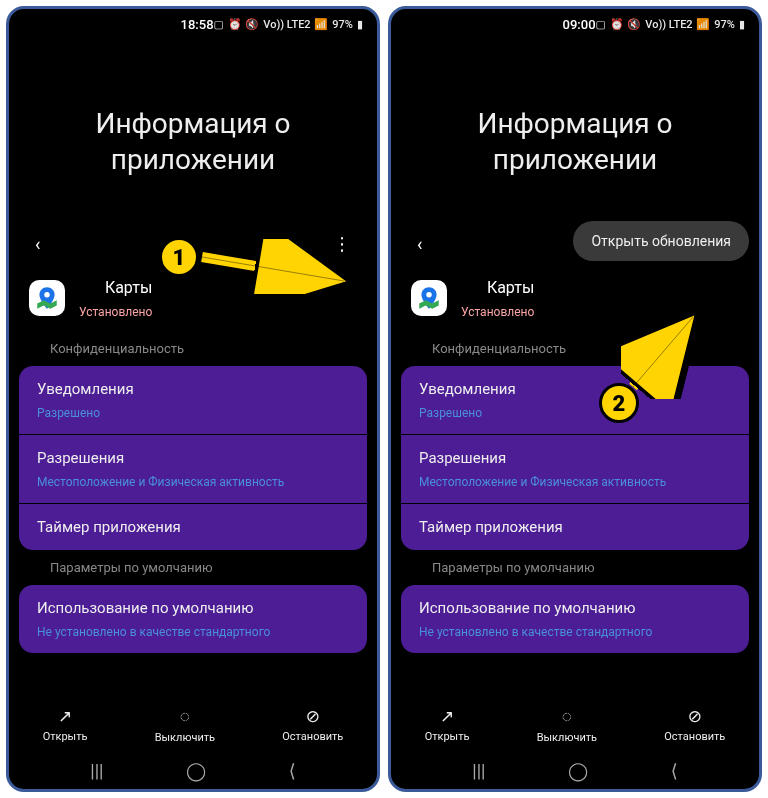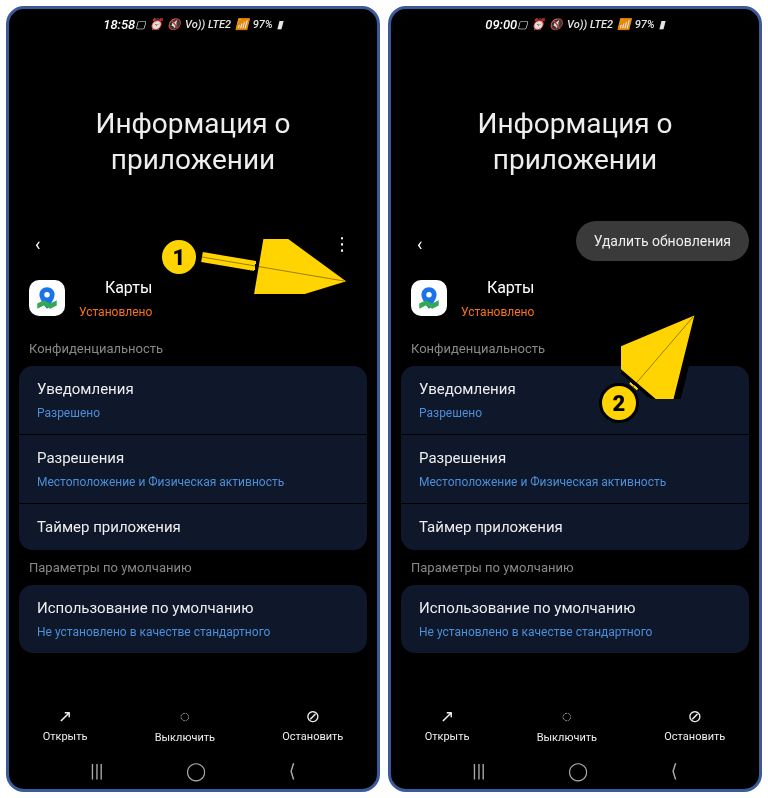--- a/index.html
+++ b/index.html
@@ -17,27 +17,26 @@
       background: #000;
       border: 3px solid #3a5a9a;
       border-radius: 18px;
       display: flex;
       flex-direction: column;
       overflow: hidden;
       position: relative;
     }
     .status-bar {
       display: flex;
-      justify-content: center;
+      justify-content: flex-end;
       align-items: center;
       padding: 8px 14px 4px;
       color: #fff;
       font-size: 13px;
       font-weight: 500;
-      font-style: italic;
     }
     .status-right {
       display: flex;
       align-items: center;
       gap: 4px;
       font-size: 11px;
     }
     .status-right span { opacity: 0.9; }
     .page-title {
       color: #eee;
@@ -77,28 +76,29 @@
       width: 36px;
       height: 36px;
       background: #fff;
       border-radius: 10px;
       display: flex;
       align-items: center;
       justify-content: center;
     }
     .app-icon svg { width: 26px; height: 26px; }
     .app-name { color: #fff; font-size: 16px; text-align: right; }
-    .app-status { color: #f97316; font-size: 12px; margin-top: 8px; }
+    .app-status { color: #fca5a5; font-size: 12px; margin-top: 8px; }
     .section-label {
       color: #888;
       font-size: 13px;
       padding: 6px 20px;
+      margin-left: 21px;
     }
     .panel {
-      background: #0f172a;
+      background: #4c1d95;
       margin: 4px 10px;
       border-radius: 14px;
       overflow: hidden;
     }
     .panel-item {
       padding: 14px 18px;
       border-bottom: 1px solid #000;
       cursor: pointer;
     }
     .panel-item:last-child { border-bottom: none; }
@@ -255,21 +255,21 @@
       <span>97%</span>
       <span>▮</span>
     </div>
   </div>
 
   <div class="page-title">Информация о приложении</div>
 
   <div class="header-row">
     <div class="back-btn">‹</div>
     <div class="more-btn">⋮</div>
-    <div class="popup-btn">Удалить обновления</div>
+    <div class="popup-btn">Открыть обновления</div>
   </div>
 
   <div class="app-row">
     <div class="app-icon">
       <svg viewBox="0 0 24 24">
           <path fill="#1a73e8" d="M12 2C8 2 5 5 5 9c0 5 7 13 7 13s7-8 7-13c0-4-3-7-7-7z"></path>
           <circle cx="12" cy="9" r="2.5" fill="#fff"></circle>
           <path fill="#34a853" d="M3 22l6-3 6 3 6-3v-5l-6 3-6-3-6 3z"></path>
         </svg>
     </div>

